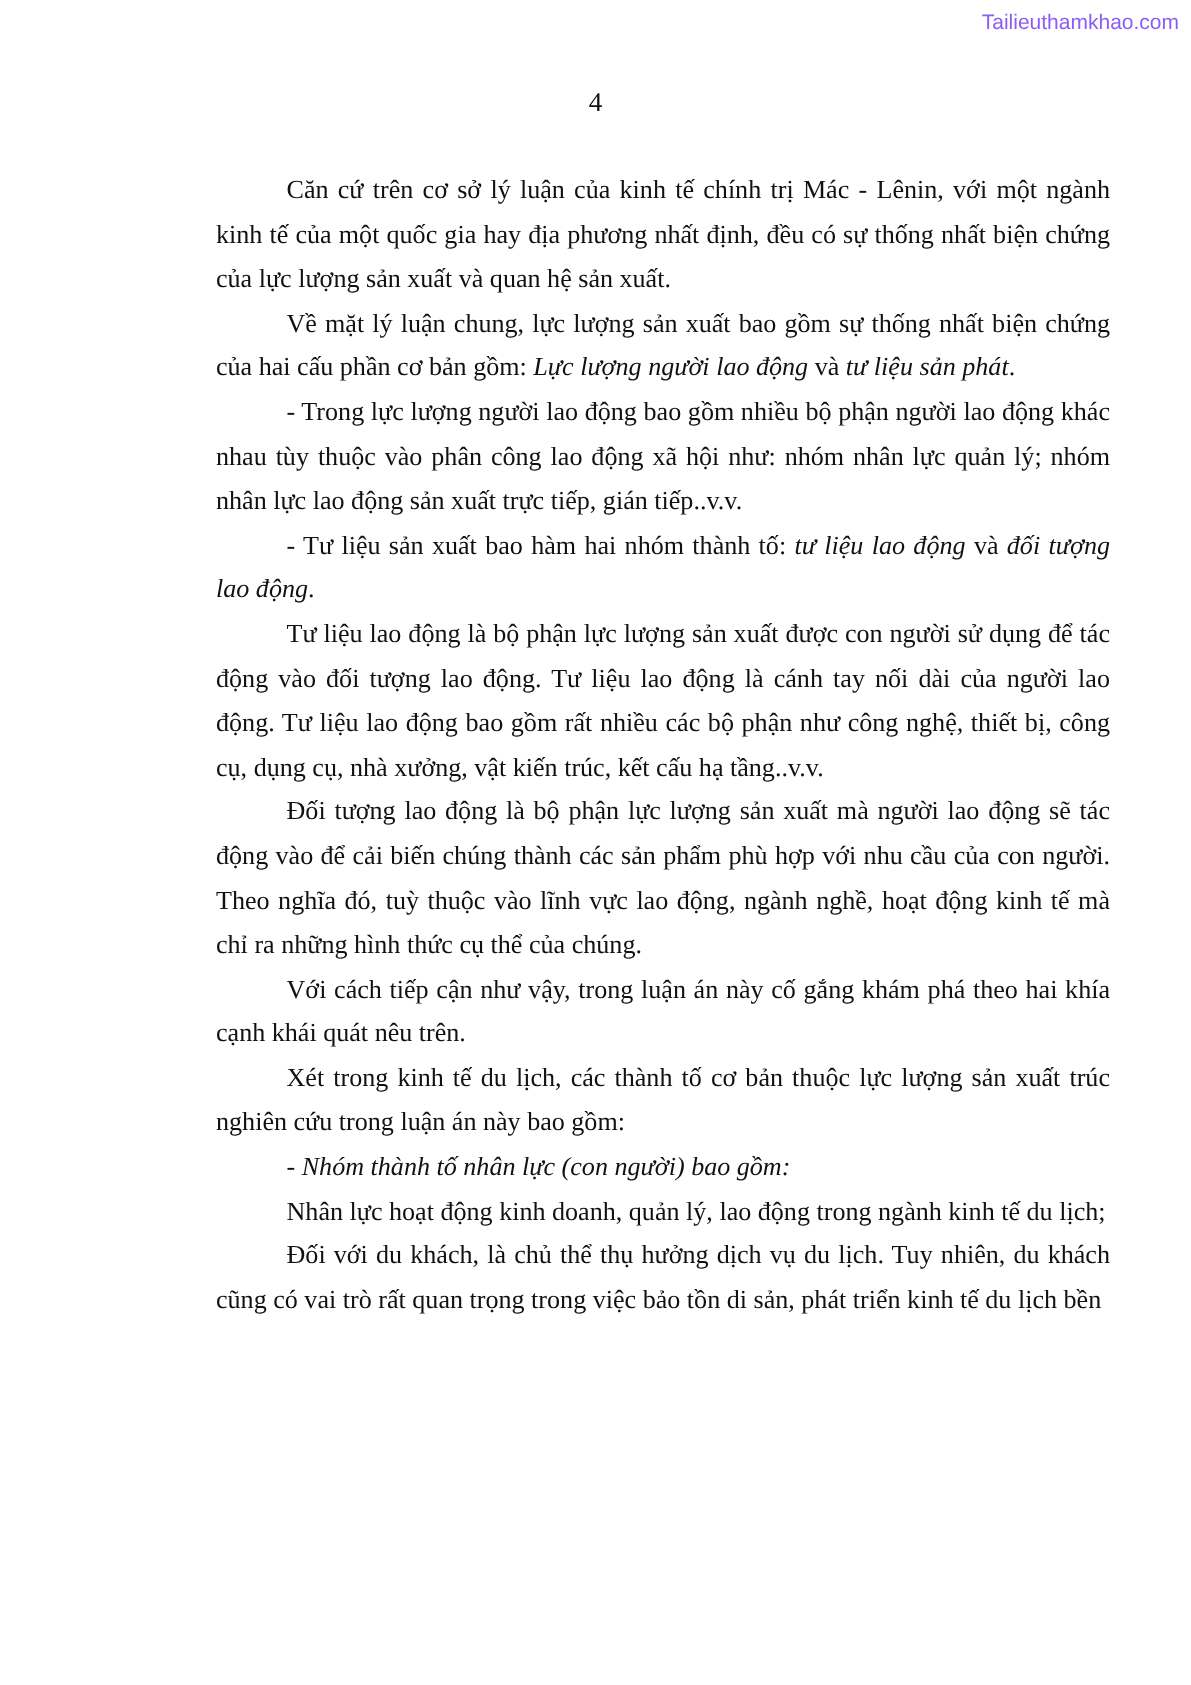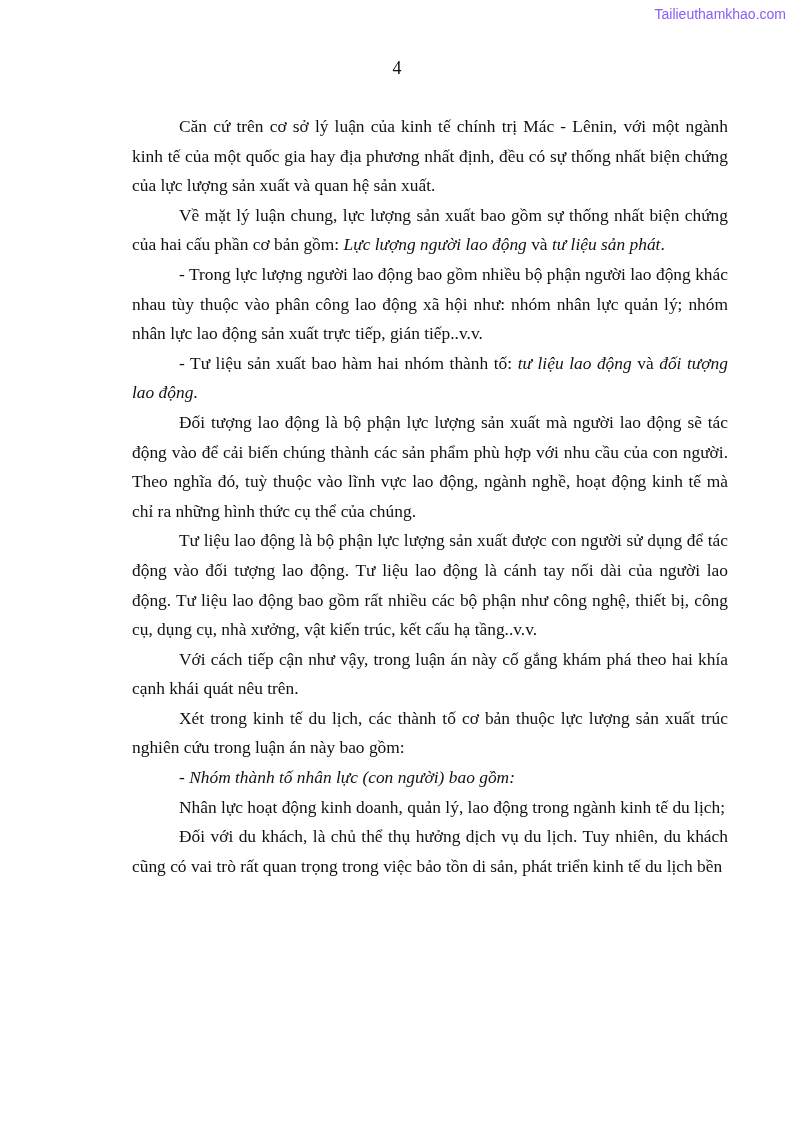--- a/index.html
+++ b/index.html
@@ -7,39 +7,39 @@
   .watermark {
     position: absolute; top: 6px; right: 8px;
     font-family: "Liberation Sans", sans-serif; font-size: 14px;
     color: #8b5cf6; letter-spacing: 0;
   }
   .page-number {
     position: absolute; top: 58px; left: 0; width: 794px; text-align: center;
     font-family: "Liberation Serif", serif; font-size: 18px; color: #111;
   }
   .content {
-    position: absolute; top: 112px; left: 132px; width: 596px;
+    position: absolute; top: 112px; left: 144px; width: 596px;
     font-family: "Liberation Serif", serif; font-size: 17.4px; line-height: 29.6px;
     color: #111;
   }
   .p { margin: 0; text-align: justify; text-indent: 47px; }
   .heading { font-weight: bold; font-style: italic; }
   .it { font-style: italic; }
 </style>
 </head>
 <body>
 
 <div class="watermark">Tailieuthamkhao.com</div>
 <div class="page-number">4</div>
 
 <div class="content">
   <p class="p">Căn cứ trên cơ sở lý luận của kinh tế chính trị Mác - Lênin, với một ngành kinh tế của một quốc gia hay địa phương nhất định, đều có sự thống nhất biện chứng của lực lượng sản xuất và quan hệ sản xuất.</p>
   <p class="p"><span>Về mặt lý luận chung, lực lượng sản xuất bao gồm sự thống nhất biện chứng của hai cấu phần cơ bản gồm: </span><span class="it">Lực lượng người lao động</span><span> và </span><span class="it">tư liệu sản phát</span><span>.</span></p>
   <p class="p">- Trong lực lượng người lao động bao gồm nhiều bộ phận người lao động khác nhau tùy thuộc vào phân công lao động xã hội như: nhóm nhân lực quản lý; nhóm nhân lực lao động sản xuất trực tiếp, gián tiếp..v.v.</p>
   <p class="p"><span>- Tư liệu sản xuất bao hàm hai nhóm thành tố: </span><span class="it">tư liệu lao động</span><span> và </span><span class="it">đối tượng lao động</span><span>.</span></p>
+  <p class="p">Tư liệu lao động là bộ phận lực lượng sản xuất được con người sử dụng để tác động vào đối tượng lao động. Tư liệu lao động là cánh tay nối dài của người lao động. Tư liệu lao động bao gồm rất nhiều các bộ phận như công nghệ, thiết bị, công cụ, dụng cụ, nhà xưởng, vật kiến trúc, kết cấu hạ tầng..v.v.</p>
   <p class="p">Đối tượng lao động là bộ phận lực lượng sản xuất mà người lao động sẽ tác động vào để cải biến chúng thành các sản phẩm phù hợp với nhu cầu của con người. Theo nghĩa đó, tuỳ thuộc vào lĩnh vực lao động, ngành nghề, hoạt động kinh tế mà chỉ ra những hình thức cụ thể của chúng.</p>
-  <p class="p">Tư liệu lao động là bộ phận lực lượng sản xuất được con người sử dụng để tác động vào đối tượng lao động. Tư liệu lao động là cánh tay nối dài của người lao động. Tư liệu lao động bao gồm rất nhiều các bộ phận như công nghệ, thiết bị, công cụ, dụng cụ, nhà xưởng, vật kiến trúc, kết cấu hạ tầng..v.v.</p>
   <p class="p">Với cách tiếp cận như vậy, trong luận án này cố gắng khám phá theo hai khía cạnh khái quát nêu trên.</p>
   <p class="p">Xét trong kinh tế du lịch, các thành tố cơ bản thuộc lực lượng sản xuất trúc nghiên cứu trong luận án này bao gồm:</p>
   <p class="p it">- Nhóm thành tố nhân lực (con người) bao gồm:</p>
   <p class="p">Nhân lực hoạt động kinh doanh, quản lý, lao động trong ngành kinh tế du lịch;</p>
   <p class="p">Đối với du khách, là chủ thể thụ hưởng dịch vụ du lịch. Tuy nhiên, du khách cũng có vai trò rất quan trọng trong việc bảo tồn di sản, phát triển kinh tế du lịch bền</p>
 </div>
 
 </body></html>

